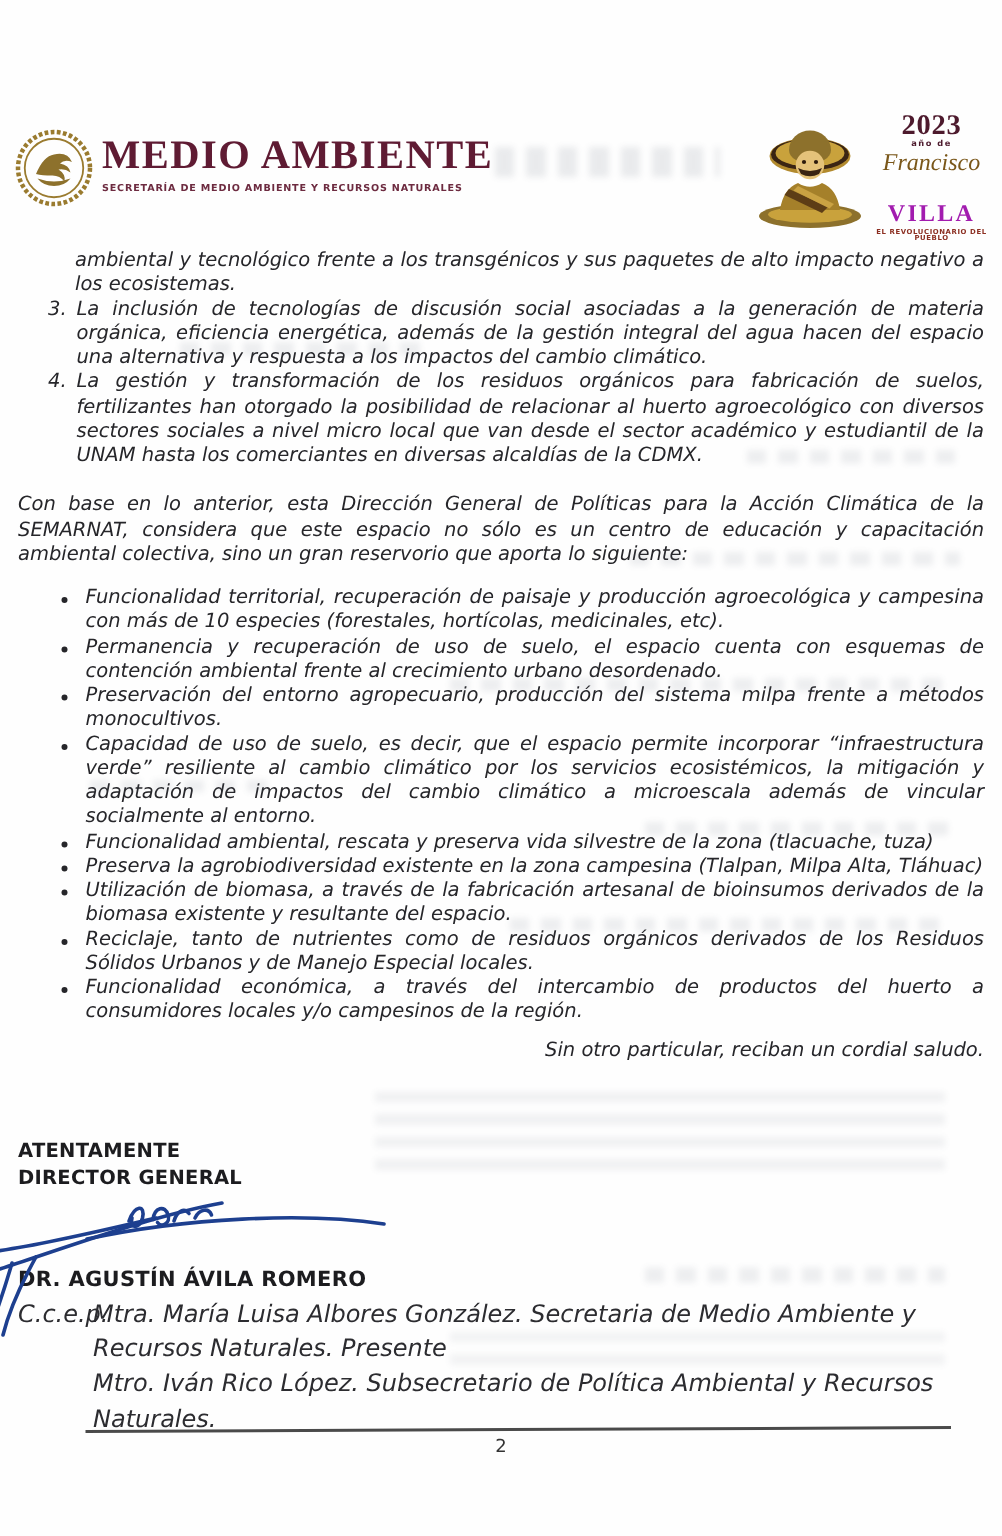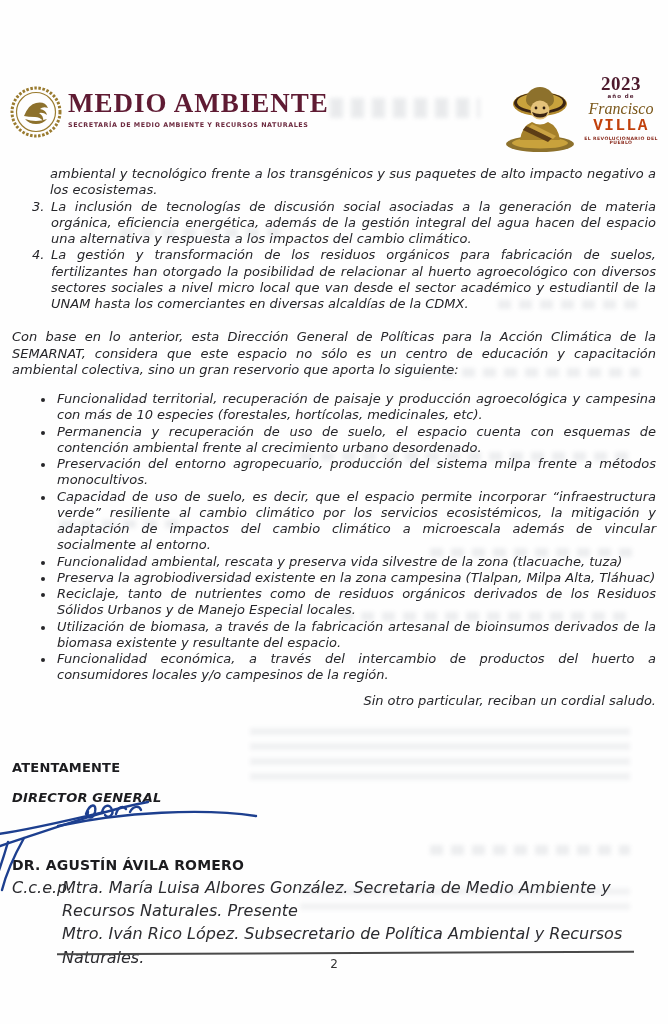--- a/index.html
+++ b/index.html
@@ -22,21 +22,21 @@
   }
   .brand-sub {
     margin-top:4px; font-size:6.4px; font-weight:bold; letter-spacing:0.55px; color:#6d2b40;
   }
   .villa { position:absolute; left:502px; top:74px; width:158px; height:84px; display:flex; align-items:flex-start; }
   .villa-figure { width:78px; height:82px; flex:0 0 auto; }
   .villa-text { margin-left:2px; text-align:center; line-height:1; }
   .villa-year { font-family:"Liberation Serif","DejaVu Serif",serif; font-weight:bold; font-size:19px; color:#4d1a2d; letter-spacing:0.5px; }
   .villa-anode { font-size:5.5px; font-weight:bold; color:#4d1a2d; margin-top:1px; letter-spacing:1px; }
   .villa-script { font-family:"Liberation Serif","DejaVu Serif",serif; font-style:italic; font-weight:normal; font-size:16px; color:#7a571a; margin-top:1px; }
-  .villa-caps { font-family:Liberation Mono, monospace; font-weight:bold; font-size:16px; color:#c2410c; letter-spacing:1.5px; margin-top:1px; }
+  .villa-caps { font-family:Liberation Serif, serif; font-weight:bold; font-size:16px; color:#a21caf; letter-spacing:1.5px; margin-top:18px; }
   .villa-tag { font-size:4.6px; font-weight:bold; color:#8c2f22; margin-top:3px; letter-spacing:0.4px; }
 
   
   .letter-body {
     position:absolute; top:166px; left:12px; width:644px;
     font-size:13px; line-height:1.25; font-style:italic; text-align:justify;
   }
   .carryover { padding-left:38px; }
   ol.numbered { list-style:none; }
   ol.numbered li { position:relative; padding-left:39px; }
@@ -46,21 +46,21 @@
   ul.bullets li { position:relative; padding-left:45px; }
   ul.bullets li::before {
     content:""; position:absolute; left:29px; top:7px;
     width:4px; height:4px; border-radius:50%; background:#26262a;
   }
   p.closing { margin-top:9px; text-align:right; }
 
   
   .sig-block { position:absolute; top:760px; left:12px; width:640px; }
   .atte, .dg { font-style:normal; font-weight:bold; font-size:13px; letter-spacing:0.2px; color:#1c1c1f; }
-  .dg { margin-top:15px;font-style:italic; }
+  .dg { margin-top:3px; }
   .sig-svg { position:absolute; left:-14px; top:26px; width:300px; height:110px; pointer-events:none; }
   .sig-name { margin-top:52px; font-style:normal; font-weight:bold; font-size:14px; letter-spacing:0.2px; color:#1c1c1f; }
   .ccep { margin-top:3px; font-size:16px; line-height:1.45; font-style:italic; color:#2c2c30; position:relative; padding-left:50px; text-align:left; }
   .ccep-label { position:absolute; left:0; top:0; }
 
   
   .footer-rule { position:absolute; top:952px; left:57px; width:577px; height:2px; background:#4a4a4a; transform:rotate(-0.25deg); }
   .page-number { position:absolute; top:957px; left:0; width:668px; text-align:center; font-size:12px; color:#333; }
 
   
@@ -132,22 +132,22 @@
 
     <p class="main-par">Con base en lo anterior, esta Dirección General de Políticas para la Acción Climática de la SEMARNAT, considera que este espacio no sólo es un centro de educación y capacitación ambiental colectiva, sino un gran reservorio que aporta lo siguiente:</p>
 
     <ul class="bullets">
       <li>Funcionalidad territorial, recuperación de paisaje y producción agroecológica y campesina con más de 10 especies (forestales, hortícolas, medicinales, etc).</li>
       <li>Permanencia y recuperación de uso de suelo, el espacio cuenta con esquemas de contención ambiental frente al crecimiento urbano desordenado.</li>
       <li>Preservación del entorno agropecuario, producción del sistema milpa frente a métodos monocultivos.</li>
       <li>Capacidad de uso de suelo, es decir, que el espacio permite incorporar “infraestructura verde” resiliente al cambio climático por los servicios ecosistémicos, la mitigación y adaptación de impactos del cambio climático a microescala además de vincular socialmente al entorno.</li>
       <li>Funcionalidad ambiental, rescata y preserva vida silvestre de la zona (tlacuache, tuza)</li>
       <li>Preserva la agrobiodiversidad existente en la zona campesina (Tlalpan, Milpa Alta, Tláhuac)</li>
+      <li>Utilización de biomasa, a través de la fabricación artesanal de bioinsumos derivados de la biomasa existente y resultante del espacio.</li>
       <li>Reciclaje, tanto de nutrientes como de residuos orgánicos derivados de los Residuos Sólidos Urbanos y de Manejo Especial locales.</li>
-      <li>Utilización de biomasa, a través de la fabricación artesanal de bioinsumos derivados de la biomasa existente y resultante del espacio.</li>
       <li>Funcionalidad económica, a través del intercambio de productos del huerto a consumidores locales y/o campesinos de la región.</li>
     </ul>
 
     <p class="closing">Sin otro particular, reciban un cordial saludo.</p>
   </div>
 
   <div class="sig-block">
     <div class="atte">ATENTAMENTE</div>
     <div class="dg">DIRECTOR GENERAL</div>
 

